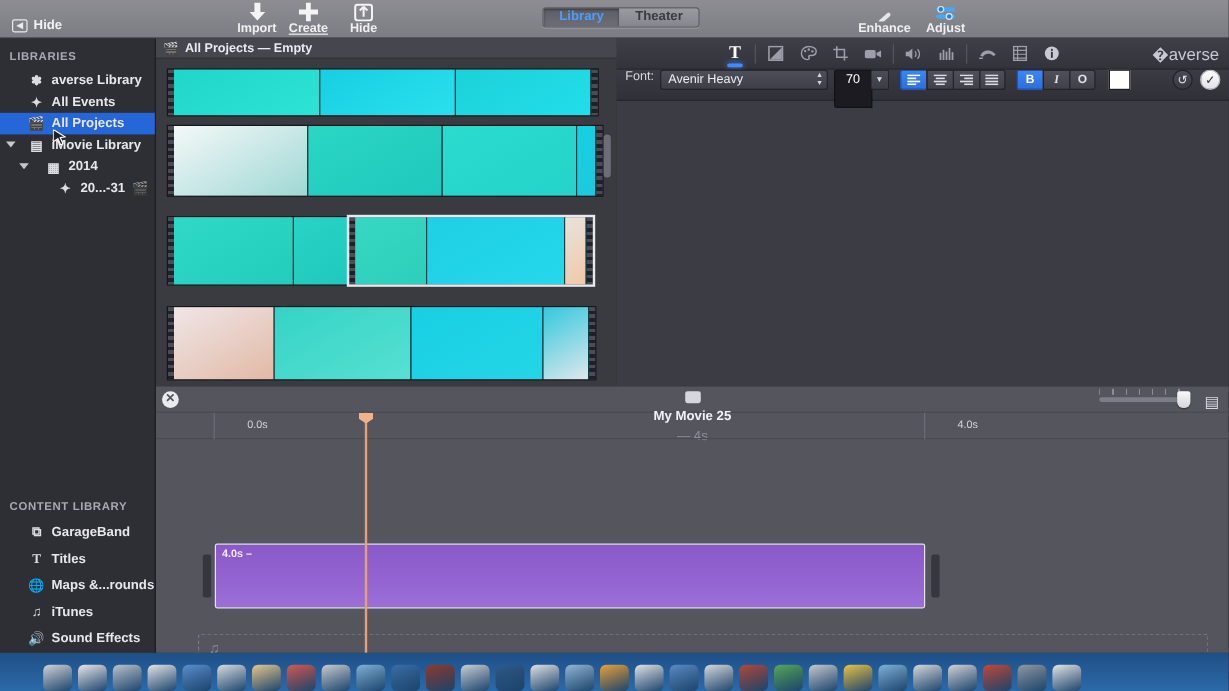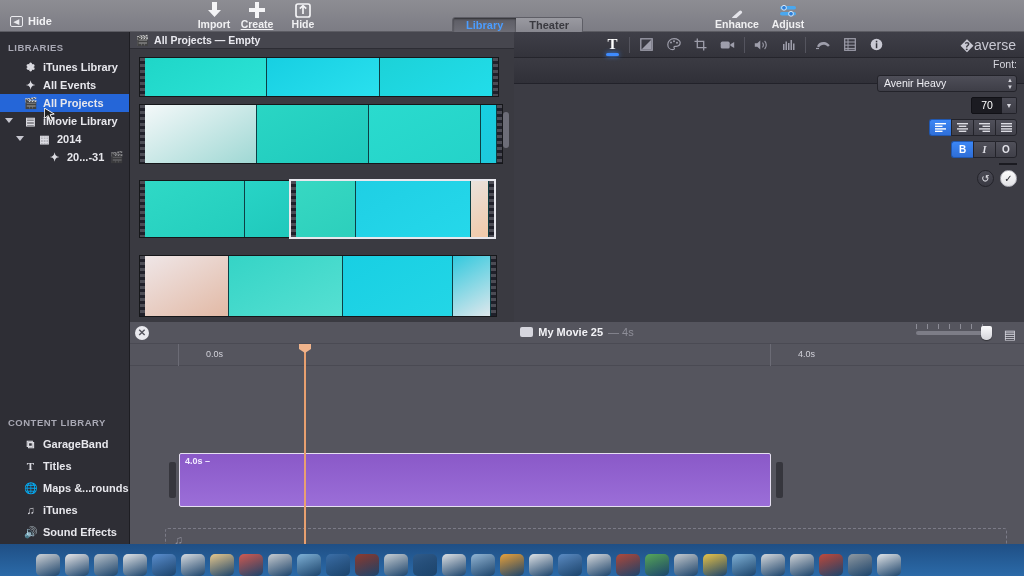--- a/index.html
+++ b/index.html
@@ -34,21 +34,21 @@
     color:#f0f0f2; font-size:10.5px; font-weight:bold;
   }
   .tb-item .ic { height:16px; display:flex; align-items:flex-end; justify-content:center; }
   .tb-item.tb-import { left:186px; }
   .tb-item.tb-create { left:229px;text-decoration:underline; }
   .tb-item.tb-share  { left:275px; }
   .tb-item.tb-enhance{ left:709px; }
   .tb-item.tb-adjust { left:760px; }
 
   .seg {
-    position:absolute; left:452px; top:17px;
+    position:absolute; left:452px; top:6px;
     display:flex; height:17px;
     border:1px solid #5e5e66; border-radius:3px; overflow:hidden;
     box-shadow:0 1px 0 rgba(255,255,255,.18);
   }
   .seg div {
     padding:0 13px; font-size:11px; font-weight:bold; line-height:15px;
     background:linear-gradient(#9a9aa1,#86868e); color:#3a3a40;
   }
   .seg div.active {
     background:linear-gradient(#5c5c64,#6e6e77); color:#4b9dff;
@@ -123,35 +123,35 @@
   .ic-btn.on { color:#ffffff; }
   .ic-btn.on::after {
     content:""; position:absolute; bottom:1px; left:7px; width:13px; height:3px;
     background:#3e8bff; border-radius:2px; box-shadow:0 0 5px #3e8bff;
   }
   .ic-sep { width:1px; height:16px; background:#54545e; margin:0 3px; }
 
   .font-bar {
     height:26px; background:linear-gradient(#3b3b43,#303038);
     border-bottom:1px solid #22222a;
-    display:flex; align-items:flex-end; gap:5px; padding:0 7px;flex-direction:column;
+    display:flex; align-items:flex-start; gap:5px; padding:0 7px;
   }
   .font-bar .lbl { color:#d7d7de; font-size:10.5px; }
   .ff-select {
     width:140px; height:17px; background:linear-gradient(#4e4e58,#3e3e47);
     border:1px solid #23232a; border-radius:3px;
     color:#eeeef3; font-size:10.5px; line-height:15px; padding-left:6px;
     position:relative;
   }
   .stepper {
     position:absolute; right:3px; top:1px; display:flex; flex-direction:column;
     gap:1px; color:#d4d4dc; font-size:6px; line-height:6px;
   }
   .fsize {
-    width:32px; height:17px; background:#1b1b21; border:1px solid #111116;
+    width:32px; height:32px; background:#1b1b21; border:1px solid #111116;
     border-radius:2px 0 0 2px;
     color:#fff; font-size:10.5px; line-height:15px; text-align:center;
   }
   .fsize-arrow {
     width:15px; height:17px; background:linear-gradient(#4c4c56,#3c3c45);
     border:1px solid #23232a; border-left:none; border-radius:0 2px 2px 0;
     color:#d9d9e0; font-size:7px; display:flex; align-items:center; justify-content:center;
     margin-left:-1px;
   }
   .grp { display:flex; margin-left:4px; }
@@ -195,21 +195,21 @@
   .tl { position:absolute; left:130px; top:322px; width:894px; height:222px; background:#55555e; }
   .tl-head { height:22px; position:relative; border-bottom:1px solid #4a4a53; }
   .close-x {
     position:absolute; left:5px; top:4px; width:14px; height:14px; border-radius:50%;
     background:#eaeaef; color:#55555e; font-size:10px; font-weight:bold;
     display:flex; align-items:center; justify-content:center; line-height:1;
   }
   .proj-name {
     position:absolute; left:0; right:0; top:4px; text-align:center;
     color:#f2f2f6; font-size:11px; font-weight:bold;
-    display:flex; align-items:center; justify-content:center; gap:5px;
+    display:flex; align-items:center; justify-content:center; gap:5px;flex-direction:column;
   }
   .proj-dur { color:#8f8f99; font-weight:normal; }
   .zoom-slider { position:absolute; right:36px; top:9px; width:72px; height:4px;
                  background:#7d7d87; border-radius:2px; }
   .zoom-knob {
     position:absolute; right:-4px; top:-5px; width:11px; height:14px;
     background:linear-gradient(#fafafc,#d4d4da);
     border-radius:2px 2px 5px 5px; box-shadow:0 1px 1px rgba(0,0,0,.4);
   }
   .zoom-ticks { position:absolute; right:36px; top:2px; width:72px; height:5px;
@@ -320,21 +320,21 @@
       </span>
       <span>Adjust</span>
     </div>
   </div>
 
   <div class="sidebar">
     <div class="sec-head">LIBRARIES</div>
 
     <div class="srow ind1">
       <span class="gl">✽</span>
-      <span>iTunes Library</span>
+      <span>averse Library</span>
     </div>
 
     <div class="srow ind1">
       <span class="gl">✦</span>
       <span>All Events</span>
     </div>
 
     <div class="srow ind1 sel">
       <span class="gl">🎬</span>
       <span>All Projects</span>

